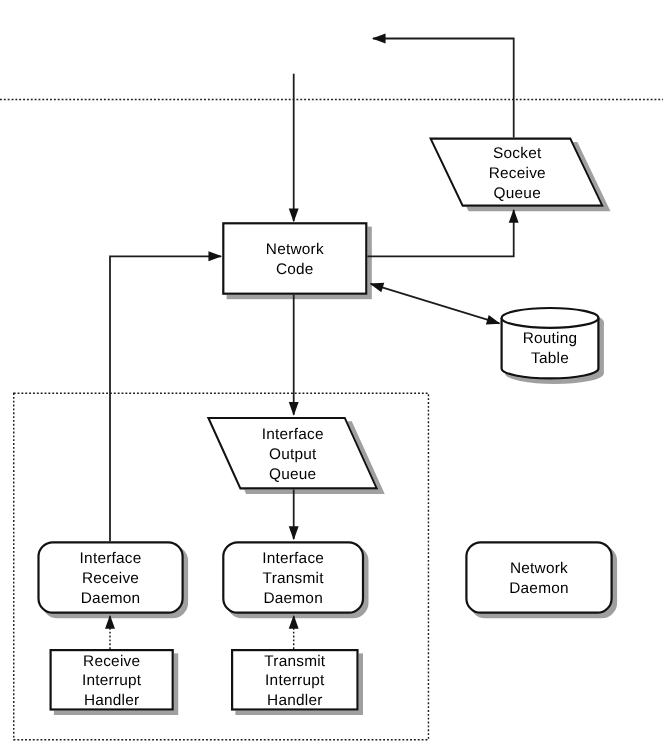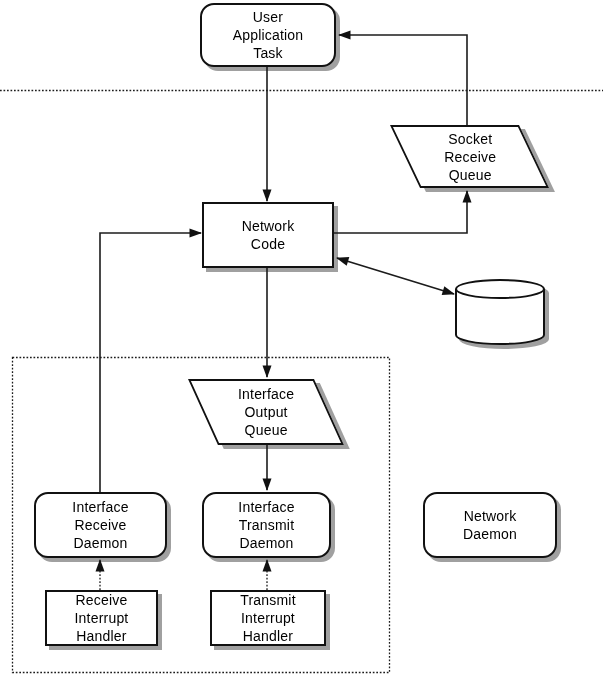--- a/index.html
+++ b/index.html
@@ -26,45 +26,44 @@
   .cyl-label { position:absolute; z-index:2; display:flex; align-items:center; justify-content:center; }
   .connectors { position:absolute; left:0; top:0; z-index:3; pointer-events:none; }
   .edge { fill:none; stroke:#1c1c1c; stroke-width:1.6; }
   .dotted { fill:none; stroke:#1c1c1c; stroke-width:1.3; stroke-dasharray:1.7 1.8; }
 </style>
 </head>
 <body>
 
 <div class="canvas">
 
-  <div class="node rounded" style="left:200px; top:3px; width:136px; height:64px;">
-    <span class="label">User
-Application
-Task</span>
-  </div>
 
   <div class="node parallelogram skew-srq" style="left:390px; top:125px; width:129px; height:63px;">
     <span class="label unskew-srq">Socket
 Receive
 Queue</span>
   </div>
 
   <div class="node" style="left:202px; top:202px; width:132px; height:66px;">
     <span class="label">Network
 Code</span>
   </div>
 
   <svg class="cyl" style="left:454px; top:278px;" width="96" height="74" viewBox="0 0 96 74">
     <g transform="translate(4,4)" fill="#a0a0a0" stroke="#a0a0a0" stroke-width="2">
       <path d="M2,11 L2,57 A44,9 0 0 0 90,57 L90,11"></path>
       <ellipse cx="46" cy="11" rx="44" ry="9"></ellipse>
     </g>
     <path d="M2,11 L2,57 A44,9 0 0 0 90,57 L90,11" fill="#ffffff" stroke="#111111" stroke-width="2"></path>
     <ellipse cx="46" cy="11" rx="44" ry="9" fill="#ffffff" stroke="#111111" stroke-width="2"></ellipse>
   </svg>
+  <div class="cyl-label" style="left:456px; top:292px; width:88px; height:48px;">
+    <span class="label">Routing
+Table</span>
+  </div>
 
   <div class="node parallelogram skew-ioq" style="left:188px; top:379px; width:126px; height:66px;">
     <span class="label unskew-ioq">Interface
 Output
 Queue</span>
   </div>
 
   <div class="node rounded" style="left:34px; top:492px; width:133px; height:66px;">
     <span class="label">Interface
 Receive

